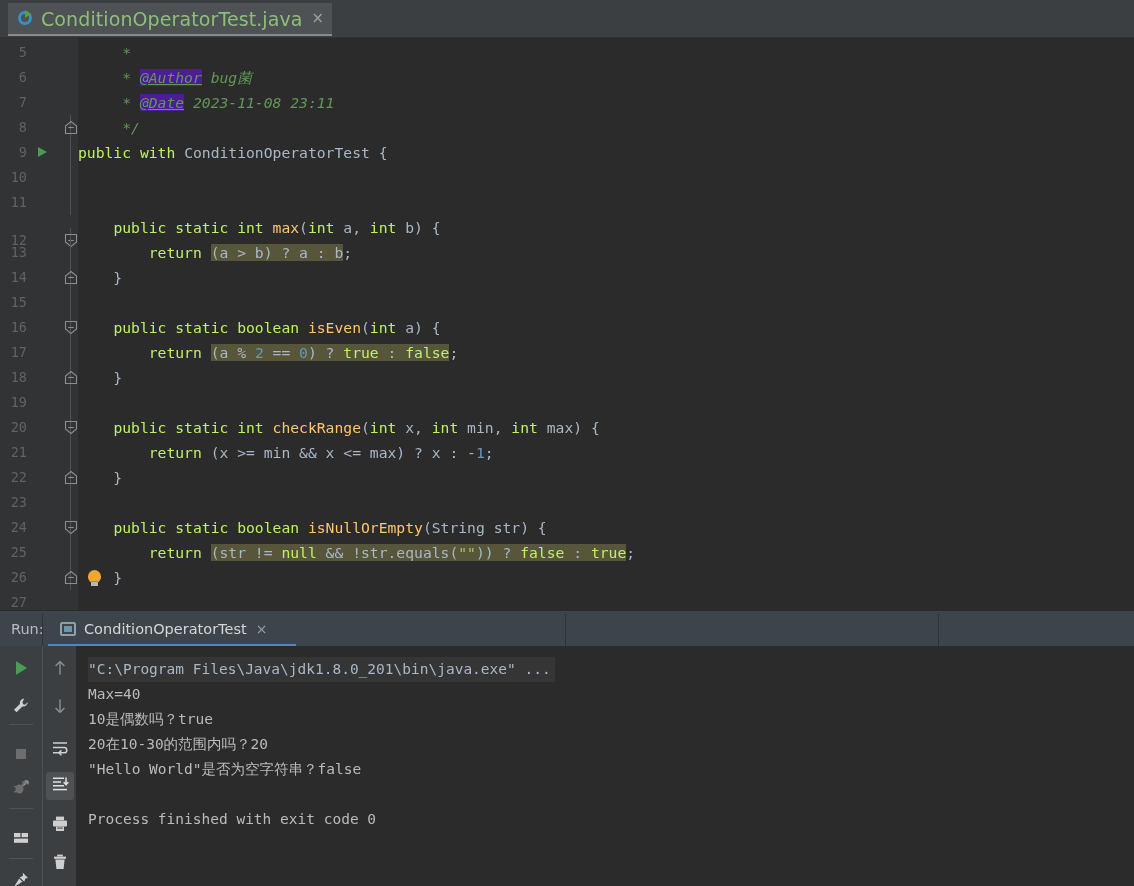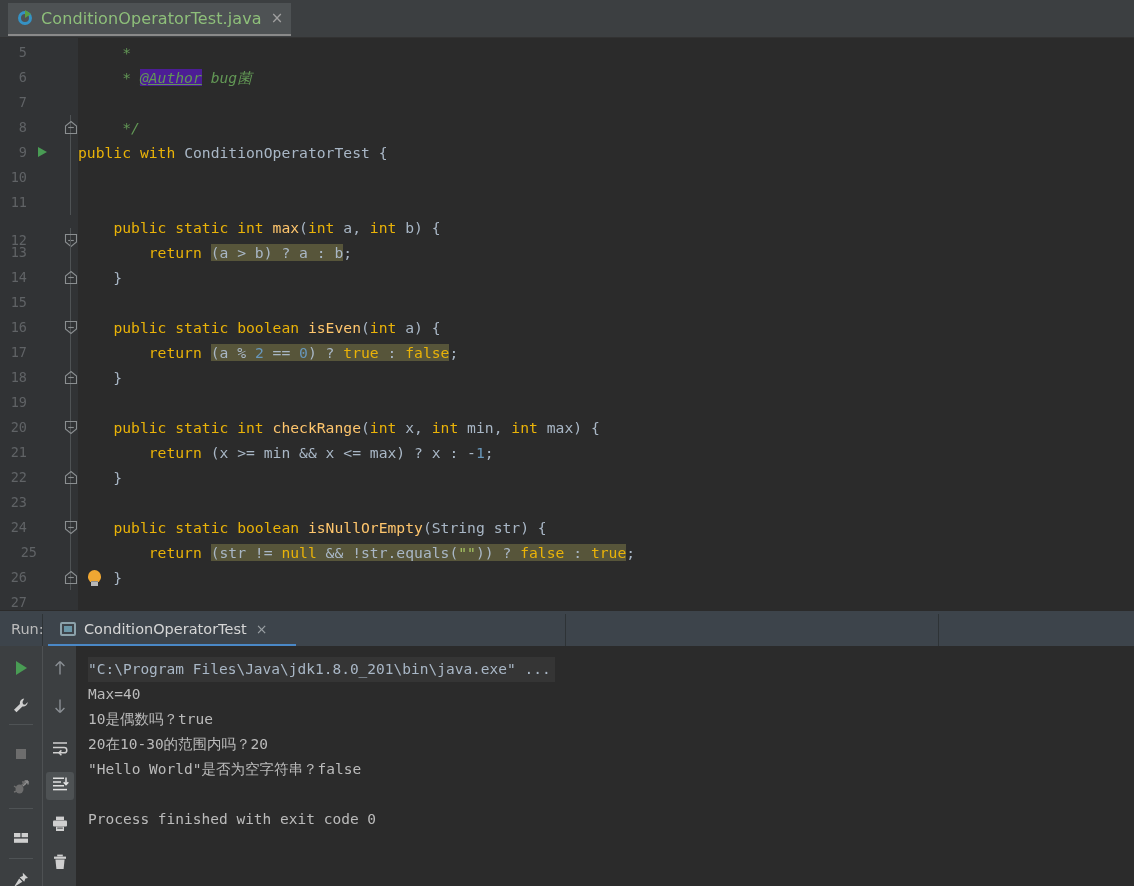--- a/index.html
+++ b/index.html
@@ -33,21 +33,21 @@
   .tab-icon .ring {
     position:absolute; left:0; top:0; width:14px; height:14px; border-radius:50%;
     border: 3px solid #3592c4; box-sizing: border-box;
   }
   .tab-icon .arrow {
     position:absolute; left:7px; top:-1px; width:0; height:0;
     border-left: 6px solid #5a9e3f; border-top: 4px solid transparent; border-bottom: 4px solid transparent;
   }
   .tab-title {
     font-family: "DejaVu Sans", sans-serif;
-    font-size: 16px; color: #8ebf7a; letter-spacing: .1px;
+    font-size: 19px; color: #8ebf7a; letter-spacing: .1px;
     white-space: nowrap;
   }
   .tab-close {
     margin-left: 9px; color: #a0a0a0; font-size: 15px; line-height: 1;
     font-family: "DejaVu Sans", sans-serif;
   }
 
   
   .editor {
     position: absolute; left: 0; top: 38px; width: 1134px; height: 572px;
@@ -90,21 +90,21 @@
   .codearea {
     position: absolute; left: 78px; top: 0; right: 0; height: 572px;
   }
   .cline {
     position: absolute; left: 0; height: 25px; line-height: 25px;
     font-family: "DejaVu Sans Mono", monospace;
     font-size: 14.7px;
     white-space: pre;
     color: #a9b7c6;
   }
-  .kw   { color: #eab308; }
+  .kw   { color: #bef264; }
   .meth { color: #ffc66d; }
   .num  { color: #6897bb; }
   .str  { color: #a5c261; }
   .cmt  { color: #629755; font-style: italic; }
   .tagh { color: #629755; font-style: italic; text-decoration: underline; background: #4c1d95; }
   .plain{ color: #a9b7c6; }
   .hl   { background: #57553a; }
 
   
   .runwin {
@@ -303,41 +303,42 @@
         <div class="gutter-line" style="top: 477px;">
           <span class="lnum">24</span>
           <span class="foldline"></span>
           <span class="foldmark">
             <svg width="14" height="15" viewBox="0 0 14 15">
               <path d="M1.5 1.5 H12.5 V9 L7 13.5 L1.5 9 Z" fill="none" stroke="#8a8e90" stroke-width="1.1"></path>
               <line x1="4.2" y1="7.5" x2="9.8" y2="7.5" stroke="#8a8e90" stroke-width="1.1"></line>
             </svg>
           </span>
         </div>
-        <div class="gutter-line" style="top: 502px; padding-left: 10px;">
+        <div class="gutter-line" style="top: 502px;">
           <span class="lnum">25</span>
           <span class="foldline"></span>
         </div>
         <div class="gutter-line" style="top: 527px;">
           <span class="lnum">26</span>
           <span class="foldline"></span>
           <span class="foldmark">
             <svg width="14" height="15" viewBox="0 0 14 15">
               <path d="M7 1.5 L12.5 6 V13.5 H1.5 V6 Z" fill="none" stroke="#8a8e90" stroke-width="1.1"></path>
               <line x1="4.2" y1="7.5" x2="9.8" y2="7.5" stroke="#8a8e90" stroke-width="1.1"></line>
             </svg>
           </span>
         </div>
         <div class="gutter-line" style="top: 552px;">
           <span class="lnum">27</span>
         </div>
       </div>
     <div class="codearea" id="codearea">
         <div class="cline" style="top: 2px;"><span class="cmt">     *</span></div>
         <div class="cline" style="top: 27px;"><span class="cmt">     * </span><span class="tagh">@Author</span><span class="cmt"> bug菌</span></div>
+        <div class="cline" style="top: 52px;"><span class="cmt">     * </span><span class="tagh">@Date</span><span class="cmt"> 2023-11-08 23:11</span></div>
         <div class="cline" style="top: 77px;"><span class="cmt">     */</span></div>
         <div class="cline" style="top: 102px;"><span class="kw">public </span><span class="kw">with </span><span class="plain">ConditionOperatorTest</span><span class="plain"> {</span></div>
         <div class="cline" style="top: 127px;"></div>
         <div class="cline" style="top: 152px;"></div>
         <div class="cline" style="top: 177px;"><span class="plain">    </span><span class="kw">public static int </span><span class="meth">max</span><span class="plain">(</span><span class="kw">int </span><span class="plain">a, </span><span class="kw">int </span><span class="plain">b) {</span></div>
         <div class="cline" style="top: 202px;"><span class="plain">        </span><span class="kw">return </span><span class="plain hl">(a &gt; b) ? a : b</span><span class="plain">;</span></div>
         <div class="cline" style="top: 227px;"><span class="plain">    }</span></div>
         <div class="cline" style="top: 252px;"></div>
         <div class="cline" style="top: 277px;"><span class="plain">    </span><span class="kw">public static boolean </span><span class="meth">isEven</span><span class="plain">(</span><span class="kw">int </span><span class="plain">a) {</span></div>
         <div class="cline" style="top: 302px;"><span class="plain">        </span><span class="kw">return </span><span class="plain hl">(a % </span><span class="num hl">2</span><span class="plain hl"> == </span><span class="num hl">0</span><span class="plain hl">) ? </span><span class="kw hl">true</span><span class="plain hl"> : </span><span class="kw hl">false</span><span class="plain">;</span></div>

